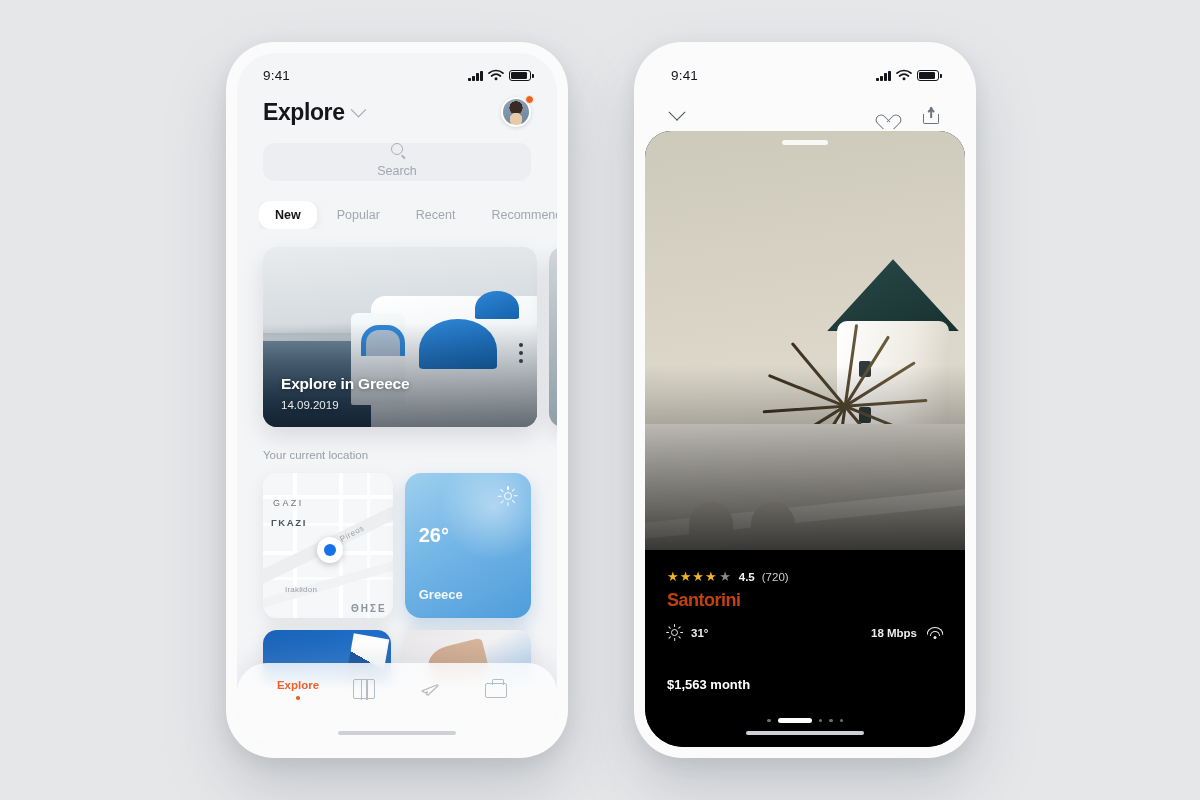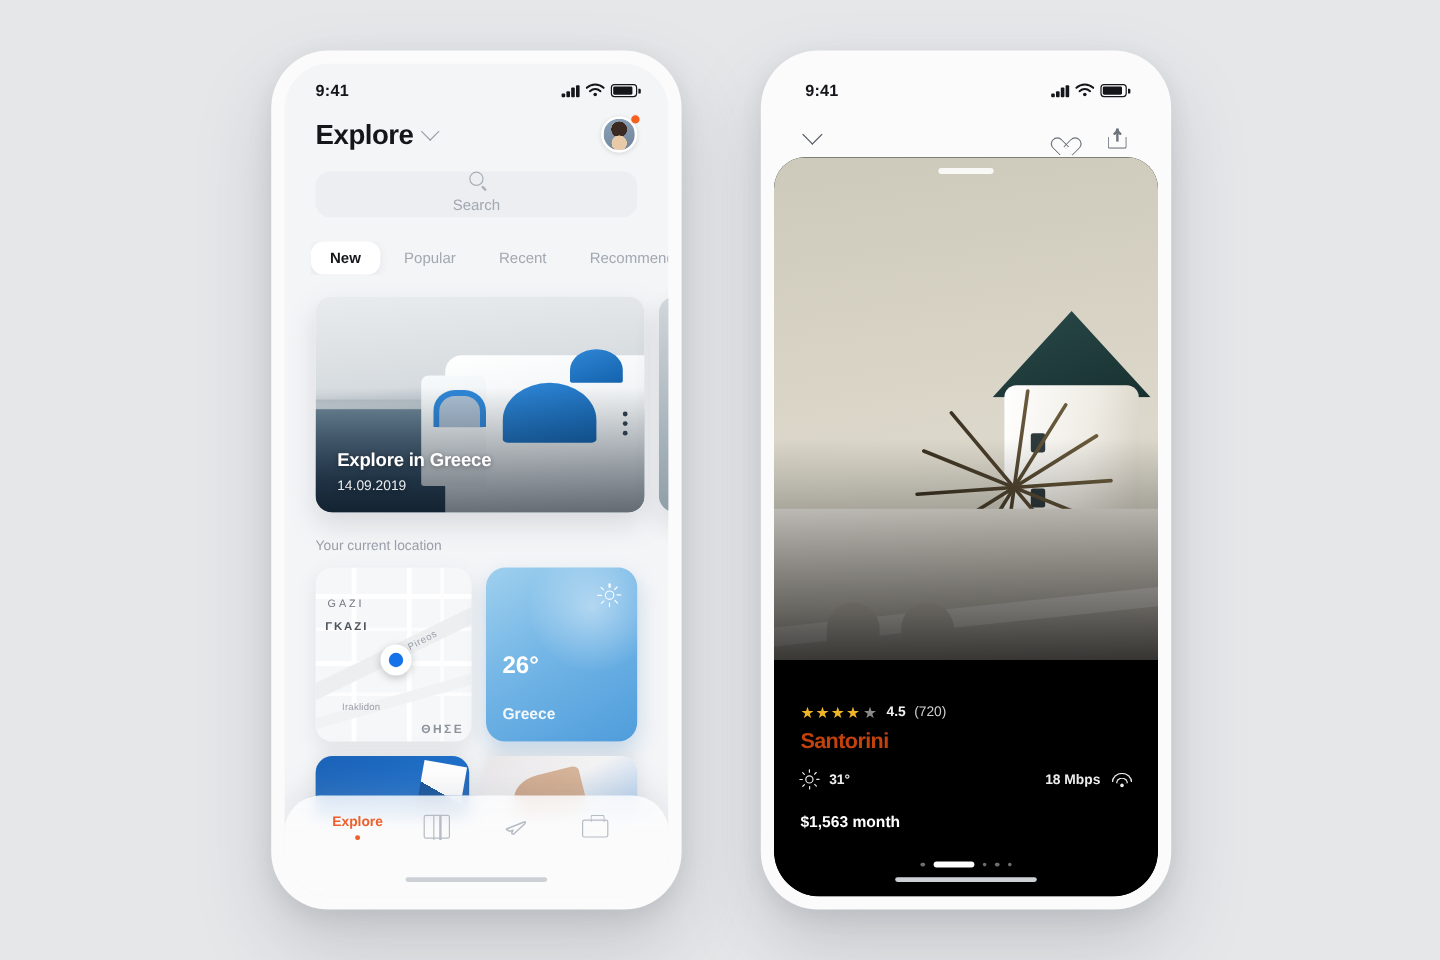--- a/index.html
+++ b/index.html
@@ -28,21 +28,21 @@
 
   .screen-left  { position:absolute; inset:0; background:#f4f5f7; }
   .screen-right { position:absolute; inset:0; background:#fbfbfc; }
 
   
   .statusbar {
     position: relative; height: 38px;
     display: flex; align-items: center; justify-content: space-between;
     padding: 6px 26px 0 26px;
   }
-  .status-time { font-size: 13.5px; font-weight: bold; color: #14161a; letter-spacing: .2px; }
+  .status-time { font-size: 13.5px; font-weight: normal; color: #14161a; letter-spacing: .2px; }
   .status-icons { display: flex; align-items: flex-end; gap: 5px; }
   .bars { display:flex; align-items:flex-end; gap:1.5px; height:11px; }
   .bars i { display:block; width:2.6px; background:#14161a; border-radius:.8px; }
   .bars i:nth-child(1){ height:3.5px; }
   .bars i:nth-child(2){ height:5.5px; }
   .bars i:nth-child(3){ height:8px; }
   .bars i:nth-child(4){ height:10.5px; }
   .batt {
     width:22px; height:11px; border:1.4px solid #14161a; border-radius:3px;
     position:relative; padding:1.4px;
@@ -163,21 +163,21 @@
     display:flex; flex-direction:column; justify-content:flex-end;
   }
   .glow { position:absolute; right:-18px; top:-22px; width:110px; height:110px; border-radius:50%;
           background:radial-gradient(circle,rgba(255,255,255,.42),rgba(255,255,255,0) 70%); }
   .sun-ic { position:absolute; right:14px; top:14px; width:18px; height:18px; }
   .sun-ic .c { position:absolute; left:5px; top:5px; width:8px; height:8px; border-radius:50%;
                border:1.4px solid rgba(255,255,255,.95); }
   .sun-ic .r { position:absolute; left:8.3px; top:-1px; width:1.4px; height:4px; background:rgba(255,255,255,.95);
                border-radius:1px; transform-origin: 0.7px 10px; }
   .temp { font-size:20px; font-weight:bold; color:#fff; margin-bottom:20px; }
-  .wplace { font-size:13px; color:#f2f8fc; font-weight:bold; }
+  .wplace { font-size:13px; color:#f2f8fc; font-weight:bold;margin-top:20px; }
 
   
   .bottom-cards { display:flex; gap:12px; margin:12px 26px 0 26px; }
   .bc { width:132px; height:60px; border-radius:14px 14px 0 0; overflow:hidden;
         box-shadow:0 -2px 14px rgba(120,125,135,.14); }
   .bc.one { background:linear-gradient(150deg,#1b63b8,#1f6fc8 55%,#1a5aa8); position:relative; }
   .bc.one::after{ content:""; position:absolute; right:6px; top:6px; width:36px; height:52px;
                   background:linear-gradient(200deg,#ffffff 0 48%, #12519c 48% 100%); transform:rotate(10deg); }
   .bc.two { background:linear-gradient(150deg,#e9e6e8,#f4f3f4 45%,#9ec6ee); position:relative; }
   .bc.two::after{ content:""; position:absolute; left:26px; top:14px; width:58px; height:40px;
@@ -274,21 +274,21 @@
   .meta-right { display:flex; align-items:center; gap:9px; }
   .mbps { font-size:11.5px; color:#ededed; font-weight:bold; }
   .wifi-ic { position:relative; width:17px; height:12px; }
   .wifi-ic i { position:absolute; left:50%; transform:translateX(-50%); border:1.5px solid #ededed;
                border-bottom:none; border-radius:50% 50% 0 0 / 100% 100% 0 0; }
   .wifi-ic i:nth-child(1){ width:17px; height:8px; top:0; }
   .wifi-ic i:nth-child(2){ width:10px; height:5px; top:4px; }
   .wifi-ic .dot { position:absolute; left:50%; transform:translateX(-50%); bottom:0; width:3px; height:3px;
                   border-radius:50%; background:#ededed; border:none; }
   .d-desc { font-size:11.8px; line-height:1.85; color:#ececec; margin-top:16px; }
-  .d-price { font-size:13px; font-weight:bold; color:#fff; margin-top:20px; }
+  .d-price { font-size:13px; font-weight:bold; color:#fff; margin-top:37px; }
   .pager { display:flex; align-items:center; justify-content:center; gap:7px; margin:26px 0 24px 0; }
   .pager .d { width:3.5px; height:3.5px; border-radius:50%; background:#6e6e6e; }
   .pager .d.active { width:34px; height:5px; border-radius:3px; background:#ffffff; }
   .home-ind2 { position:absolute; left:50%; transform:translateX(-50%); bottom:12px;
                width:118px; height:4.5px; border-radius:3px; background:#cdd1d6; }
 </style>
 </head>
 <body>
 
 <div class="stage">

